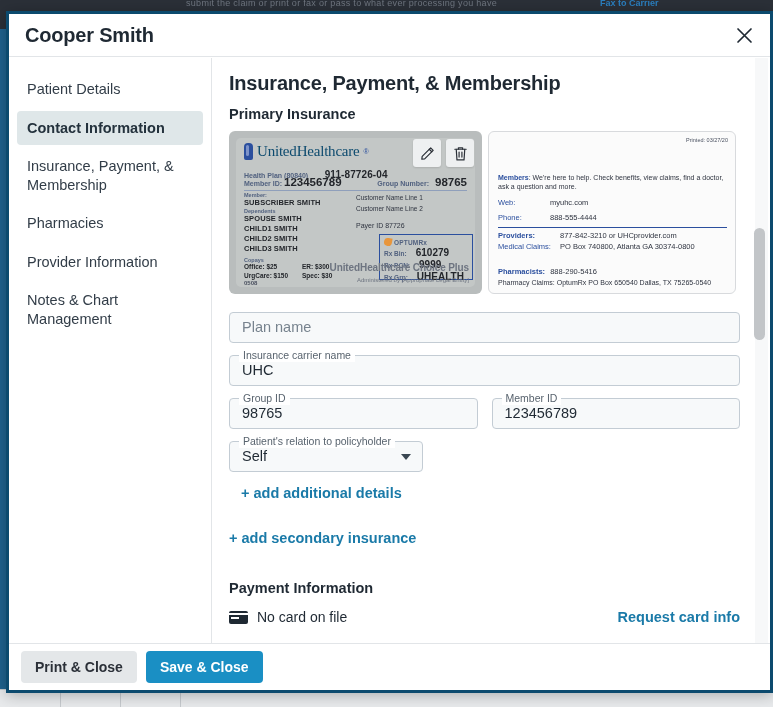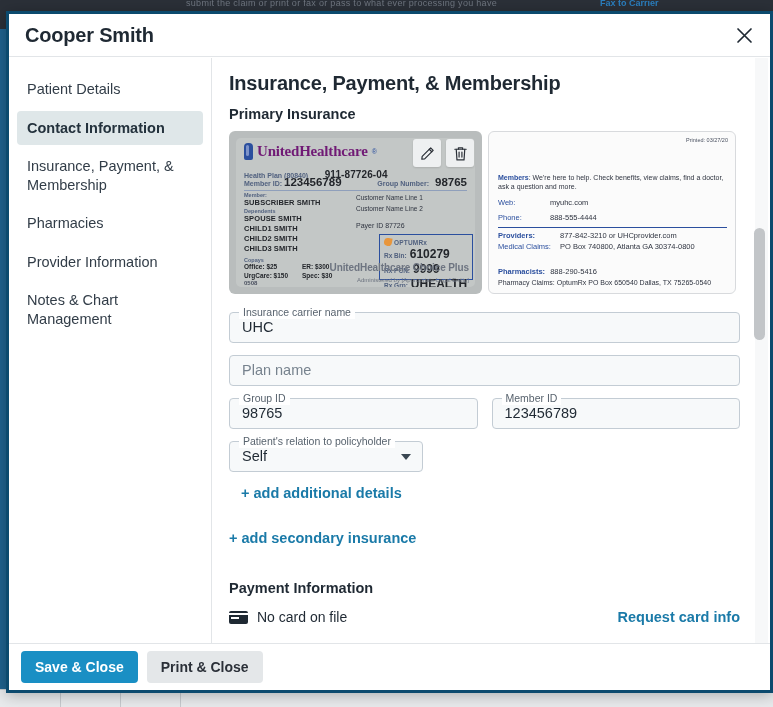--- a/index.html
+++ b/index.html
@@ -149,21 +149,21 @@
     background: #2b4f9e;
     border-radius: 4px 4px 2px 2px;
     position: relative;
   }
   .uhc-mark:after {
     content:''; position:absolute; left:2px; top:2px; width:3px; height:11px;
     background:#7d93c9; border-radius:2px;
   }
   .uhc-name {
     font-family: "Liberation Serif", serif;
-    font-size: 15px; font-weight: bold; color: #701a75;
+    font-size: 15px; font-weight: normal; color: #0c4a6e;
     letter-spacing: -.2px;
   }
   .uhc-tm { font-size: 7px; vertical-align: super; color:#2b4f9e; }
 
   .cf-line1 { position:absolute; left:8px; top:26px; white-space:nowrap; }
   .cf-lbl { font-size: 7px; color:#51617f; font-weight:bold; }
   .cf-lbl-sm { font-size: 5.5px; color:#51617f; font-weight:bold; }
   .cf-val-lg { font-size: 10px; color:#23262b; font-weight:bold; letter-spacing:.1px; }
   .cf-val-xl { font-size: 11.5px; color:#23262b; font-weight:bold; }
 
@@ -187,21 +187,21 @@
     border: 1.5px solid #2b4f9e; background: transparent;
     padding: 3px 4px;
   }
   .optum-logo { display:flex; align-items:center; gap:2px; }
   .optum-swoosh {
     width:8px;height:8px;border-radius:50% 0 50% 50%;
     background:#e8963c; transform: rotate(10deg);
   }
   .optum-txt { font-size:6.5px; color:#51617f; font-weight:bold; letter-spacing:.2px;}
   .rx-line { font-size:6.5px; color:#51617f; font-weight:bold; margin-top:1px; }
-  .rx-line span.v { color:#23262b; font-size:12px; font-weight:bold; margin-left:3px; }
+  .rx-line span.v { color:#23262b; font-size:10px; font-weight:bold; margin-left:9px; }
 
   .cf-copays { position:absolute; left:8px; top:119px; }
   .cf-copays .t { font-size:5.5px; color:#51617f; font-weight:bold; }
   .cf-copay-grid { display:flex; gap:10px; font-size:6.5px; color:#23262b; font-weight:bold; line-height:1.35; }
   .cf-code { position:absolute; left:8px; top:142px; font-size:6px; color:#4b5160; font-weight:bold; }
   .cf-plan {
     position:absolute; right:6px; bottom:14px; text-align:right;
     font-size:10px; color:#6d7480; font-weight:bold; letter-spacing:-.1px;
   }
   .cf-admin {
@@ -470,26 +470,26 @@
             <span class="k">Pharmacists:</span>
             <span class="v" style="margin-left:3px">888-290-5416</span>
           </div>
           <div class="cb-pharm cb-pharm2" style="top:146px">Pharmacy Claims: OptumRx PO Box 650540 Dallas, TX 75265-0540</div>
         </div>
       </div>
 
       <div class="form">
 
         <div class="fld">
+          <span class="fld-ph">Plan name</span>
+        </div>
+
+        <div class="fld">
           <span class="fld-legend">Insurance carrier name</span>
           <span class="fld-val">UHC</span>
-        </div>
-
-        <div class="fld">
-          <span class="fld-ph">Plan name</span>
         </div>
 
         <div class="row2">
           <div class="fld">
             <span class="fld-legend">Group ID</span>
             <span class="fld-val">98765</span>
           </div>
           <div class="fld">
             <span class="fld-legend">Member ID</span>
             <span class="fld-val">123456789</span>
@@ -522,16 +522,16 @@
         </div>
       </div>
 
       <div class="scrollbar-track">
         <div class="scrollbar-thumb"></div>
       </div>
     </div>
   </div>
 
   <div class="modal-footer">
+    <button class="btn btn-secondary">Print &amp; Close</button>
     <button class="btn btn-primary">Save &amp; Close</button>
-    <button class="btn btn-secondary">Print &amp; Close</button>
   </div>
 </div>
 
 </body></html>

